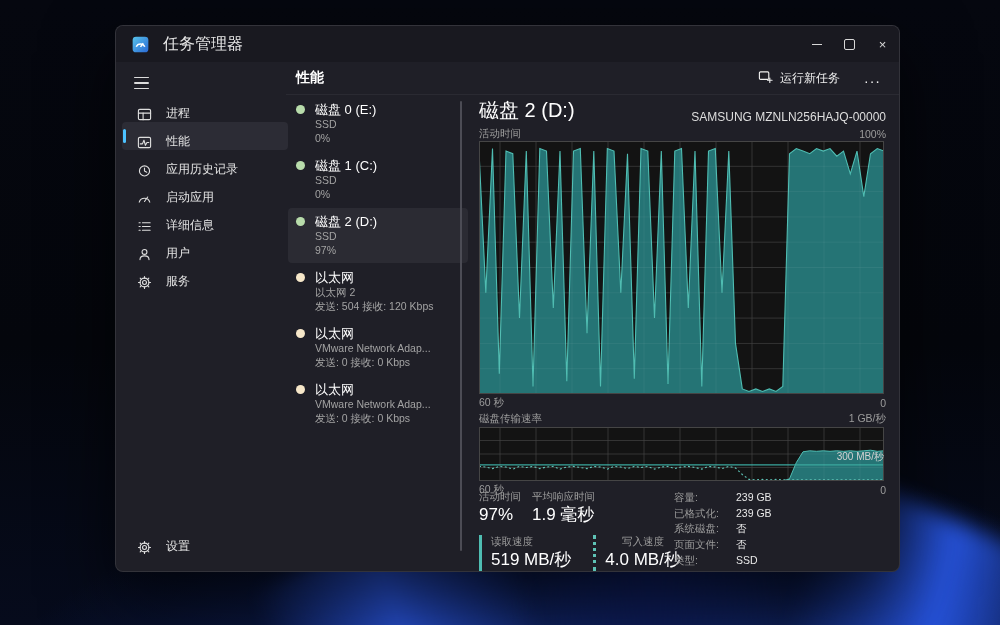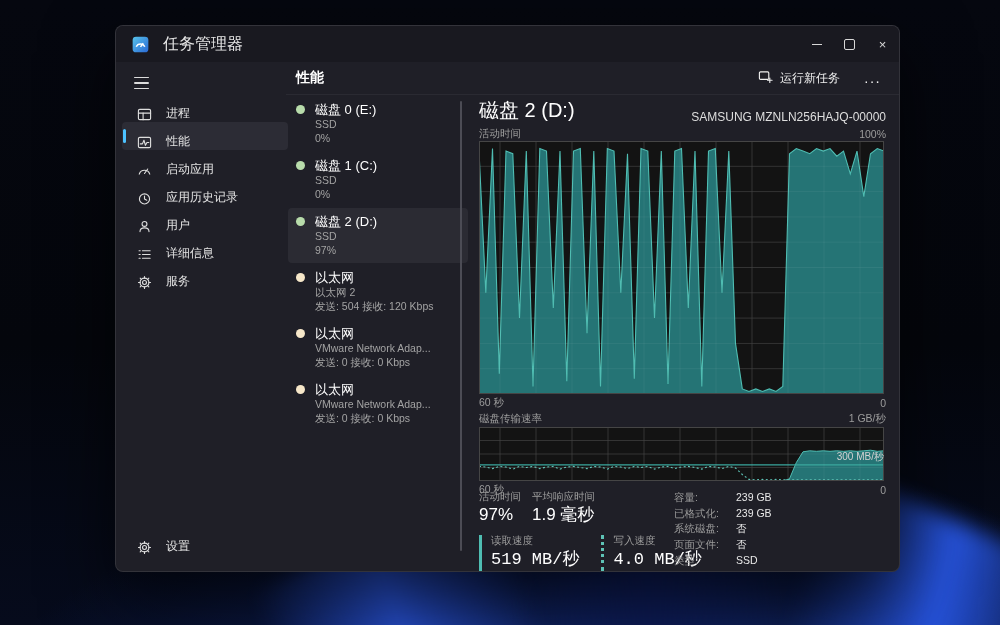--- a/index.html
+++ b/index.html
@@ -65,23 +65,23 @@
   .chart2{position:absolute;left:0;top:329px;width:405px;height:54px;}
   .ax2{position:absolute;left:0;right:0;top:385px;}
   .marker-label{position:absolute;right:2px;top:352px;font-size:10px;color:#d2d2d2;text-align:center;}
   .chart1 svg,.chart2 svg{width:100%;height:100%;display:block;}
   .stats{position:absolute;left:0;top:392px;}
   .stat-row{display:flex;}
   .stat{margin-right:0;}
   .stat .sl{font-size:10.5px;color:#9c9c9c;line-height:13px;white-space:nowrap;}
   .stat .sv{font-size:17px;color:#fff;line-height:22px;margin-top:1px;white-space:nowrap;}
   .stat.c1{width:53px;}
-  .stat-row2{display:flex;margin-top:9px;gap:22px;font-family:Liberation Mono, monospace;}
+  .stat-row2{display:flex;margin-top:9px;gap:22px;}
   .stat.bar-solid{border-left:3px solid #4fbdb2;padding-left:9px;}
-  .stat.bar-dotted{border-left:3px dotted #5ec3b6;padding-left:9px;}
+  .stat.bar-dotted{border-left:3px dotted #5ec3b6;padding-left:9px;text-align:center;}
   .props{position:absolute;left:187px;top:392px;margin-left:8px;}
   .prow{font-size:10.5px;line-height:15.7px;white-space:nowrap;}
   .prow .pl{display:inline-block;width:62px;color:#9c9c9c;}
   .prow .pv{color:#e8e8e8;}
 </style>
 </head>
 <body>
 
 <div id="stage">
   <div class="wp wp1"></div>
@@ -141,56 +141,56 @@
             <svg viewBox="0 0 16 16">
               <rect x="1.5" y="2.5" width="13" height="11" rx="1.5"></rect>
               <polyline points="3.5,9.5 5.8,9.5 7.4,5.6 9,11 10.6,8 12.6,8"></polyline>
             </svg>
           </span>
           <span>性能</span>
         </div>
         <div class="side-item">
           <span class="icon">
             <svg viewBox="0 0 16 16">
+              <circle cx="8" cy="8.4" r="5.4"></circle>
+              <polyline points="8,5.4 8,8.6 10.4,9.9"></polyline>
+            </svg>
+          </span>
+          <span>应用历史记录</span>
+        </div>
+        <div class="side-item">
+          <span class="icon">
+            <svg viewBox="0 0 16 16">
               <path d="M2.4 11.8 A5.9 5.9 0 0 1 13.6 11.8"></path>
               <line x1="8" y1="11.2" x2="11.4" y2="6.4"></line>
             </svg>
           </span>
           <span>启动应用</span>
-        </div>
-        <div class="side-item">
-          <span class="icon">
-            <svg viewBox="0 0 16 16">
-              <circle cx="8" cy="8.4" r="5.4"></circle>
-              <polyline points="8,5.4 8,8.6 10.4,9.9"></polyline>
-            </svg>
-          </span>
-          <span>应用历史记录</span>
-        </div>
-        <div class="side-item">
-          <span class="icon">
-            <svg viewBox="0 0 16 16">
-              <circle cx="8" cy="5.2" r="2.6"></circle>
-              <path d="M3.2 13.4 C3.2 10.6 5.3 9.4 8 9.4 C10.7 9.4 12.8 10.6 12.8 13.4"></path>
-            </svg>
-          </span>
-          <span>用户</span>
         </div>
         <div class="side-item">
           <span class="icon">
             <svg viewBox="0 0 16 16">
               <line x1="5.8" y1="4" x2="14" y2="4"></line>
               <line x1="5.8" y1="8" x2="14" y2="8"></line>
               <line x1="5.8" y1="12" x2="14" y2="12"></line>
               <line x1="2.2" y1="4" x2="3.4" y2="4"></line>
               <line x1="2.2" y1="8" x2="3.4" y2="8"></line>
               <line x1="2.2" y1="12" x2="3.4" y2="12"></line>
             </svg>
           </span>
           <span>详细信息</span>
+        </div>
+        <div class="side-item">
+          <span class="icon">
+            <svg viewBox="0 0 16 16">
+              <circle cx="8" cy="5.2" r="2.6"></circle>
+              <path d="M3.2 13.4 C3.2 10.6 5.3 9.4 8 9.4 C10.7 9.4 12.8 10.6 12.8 13.4"></path>
+            </svg>
+          </span>
+          <span>用户</span>
         </div>
         <div class="side-item">
           <span class="icon">
             <svg viewBox="0 0 16 16">
               <circle cx="8" cy="8" r="2.1"></circle>
               <circle cx="8" cy="8" r="4.7"></circle>
               <path d="M8 3.3 L8 1.6 M8 14.4 L8 12.7 M12.7 8 L14.4 8 M1.6 8 L3.3 8 M11.4 4.6 L12.6 3.4 M3.4 12.6 L4.6 11.4 M11.4 11.4 L12.6 12.6 M3.4 3.4 L4.6 4.6"></path>
             </svg>
           </span>
           <span>服务</span>

